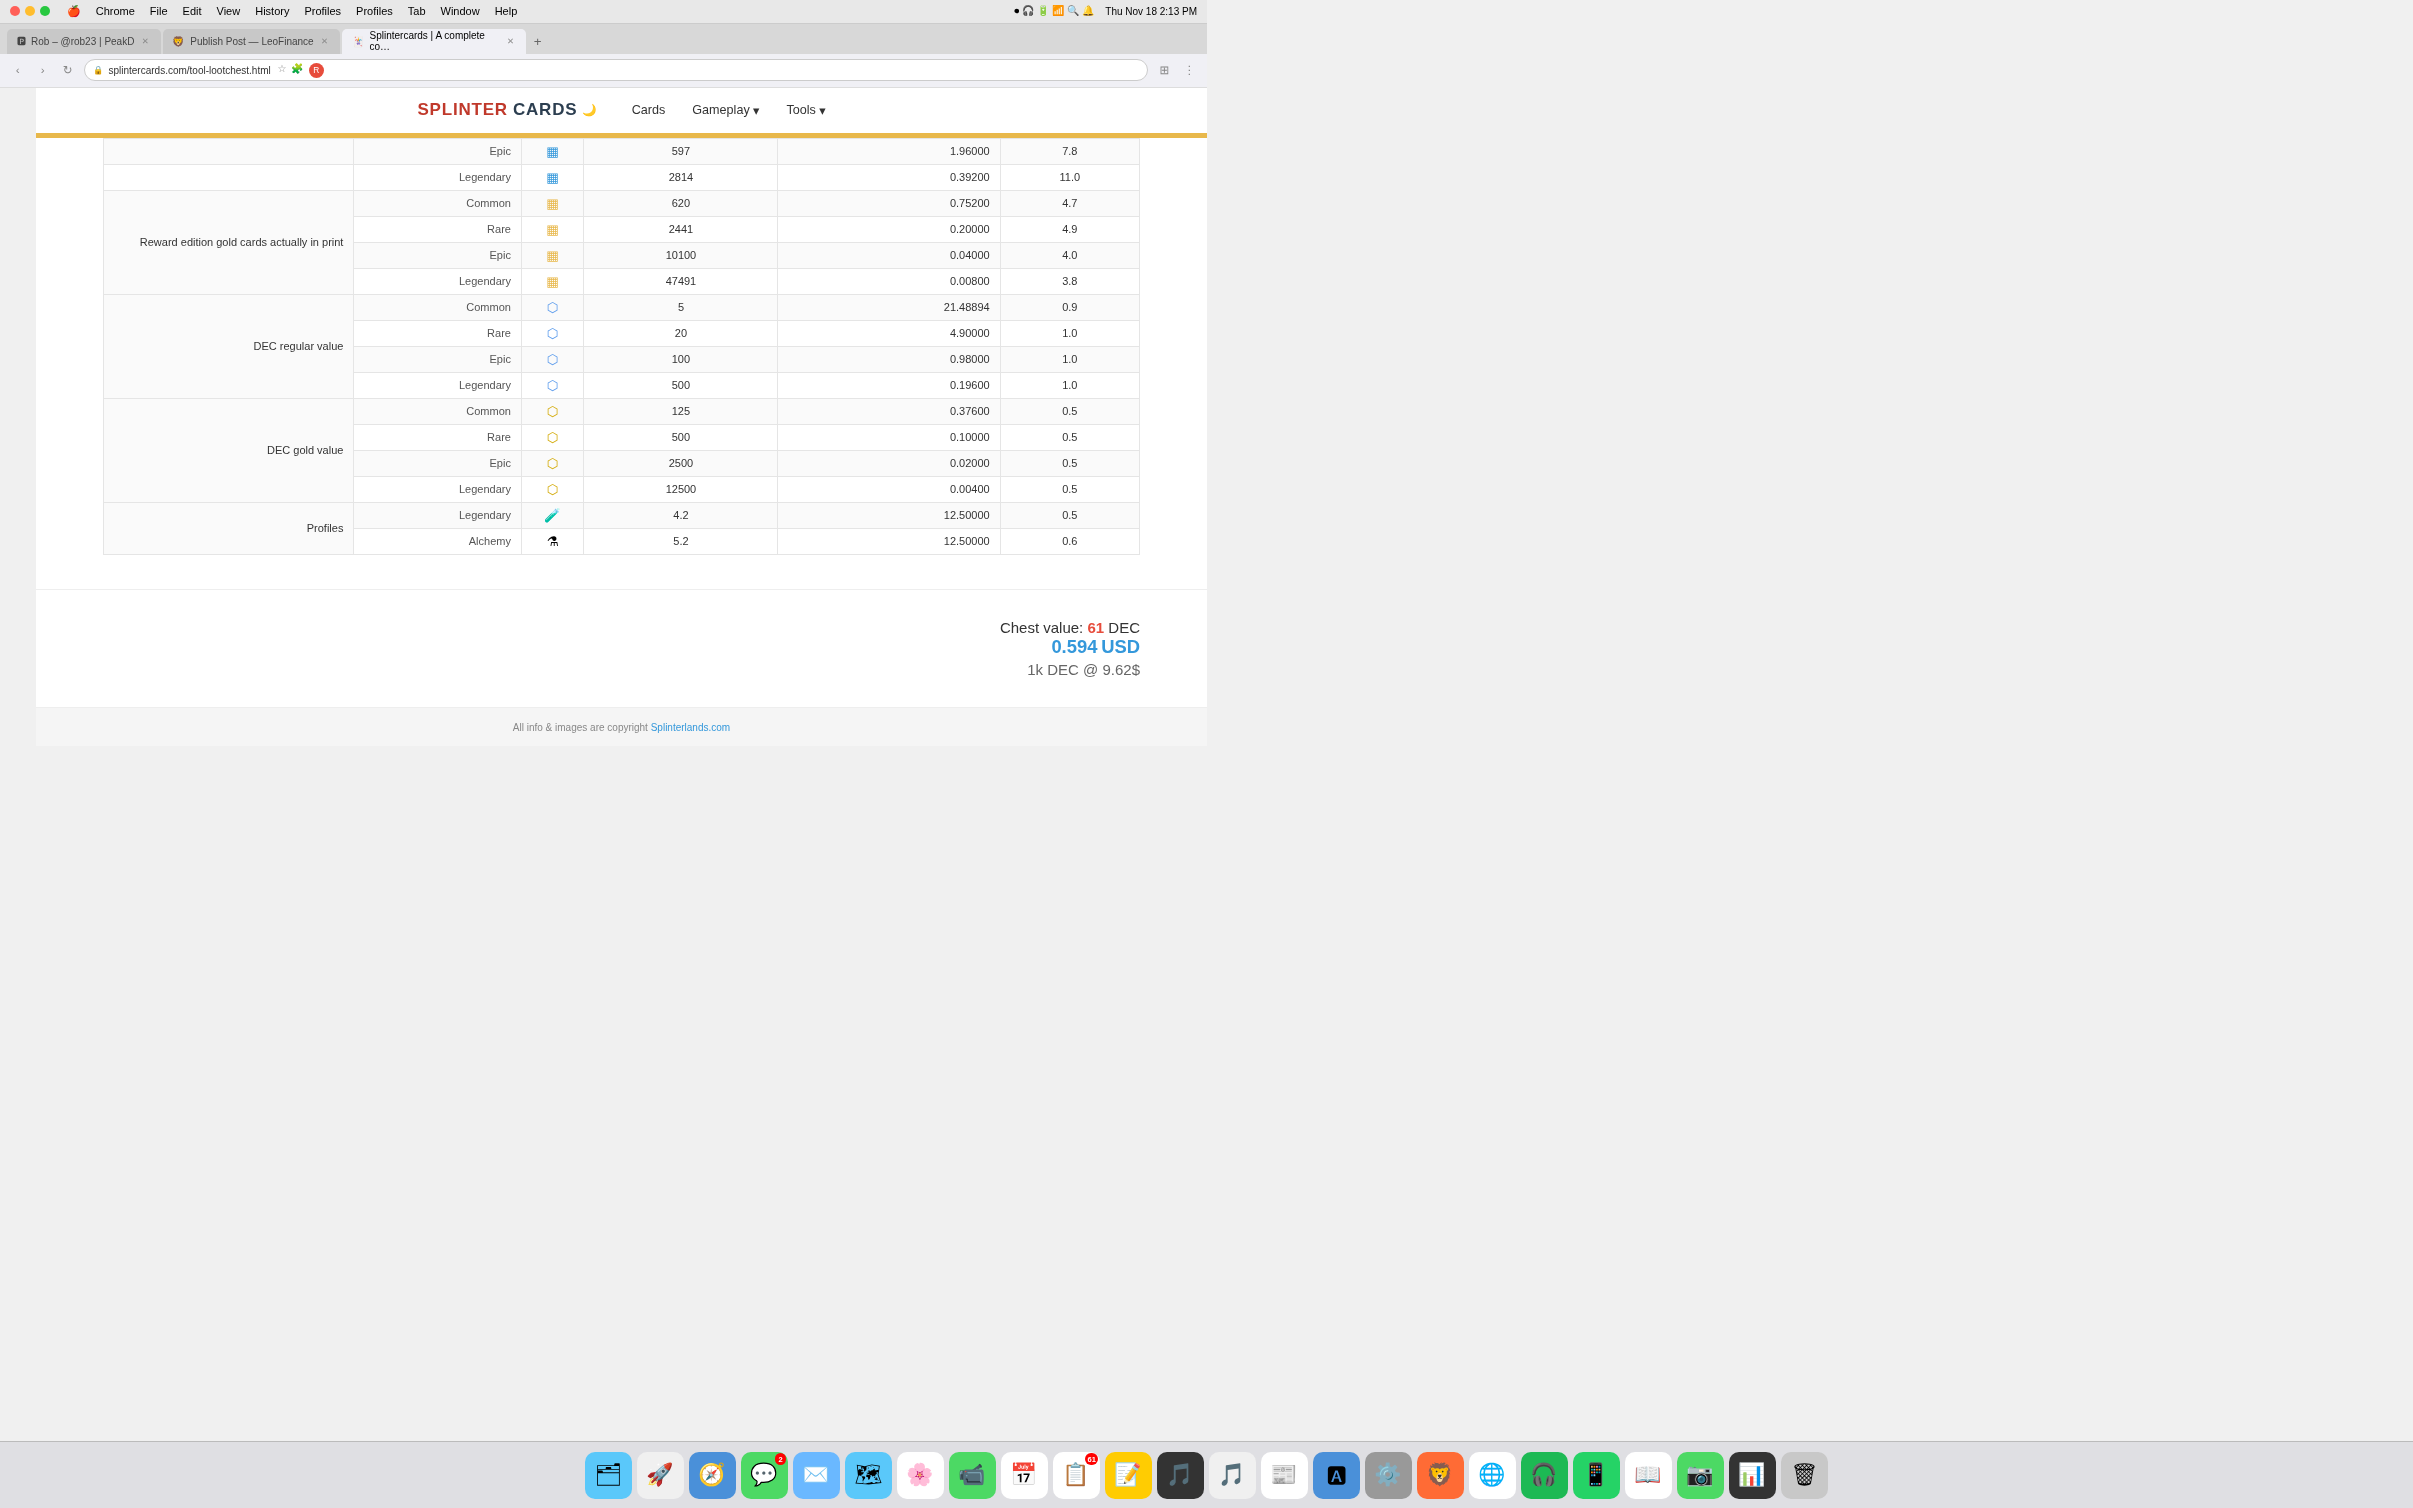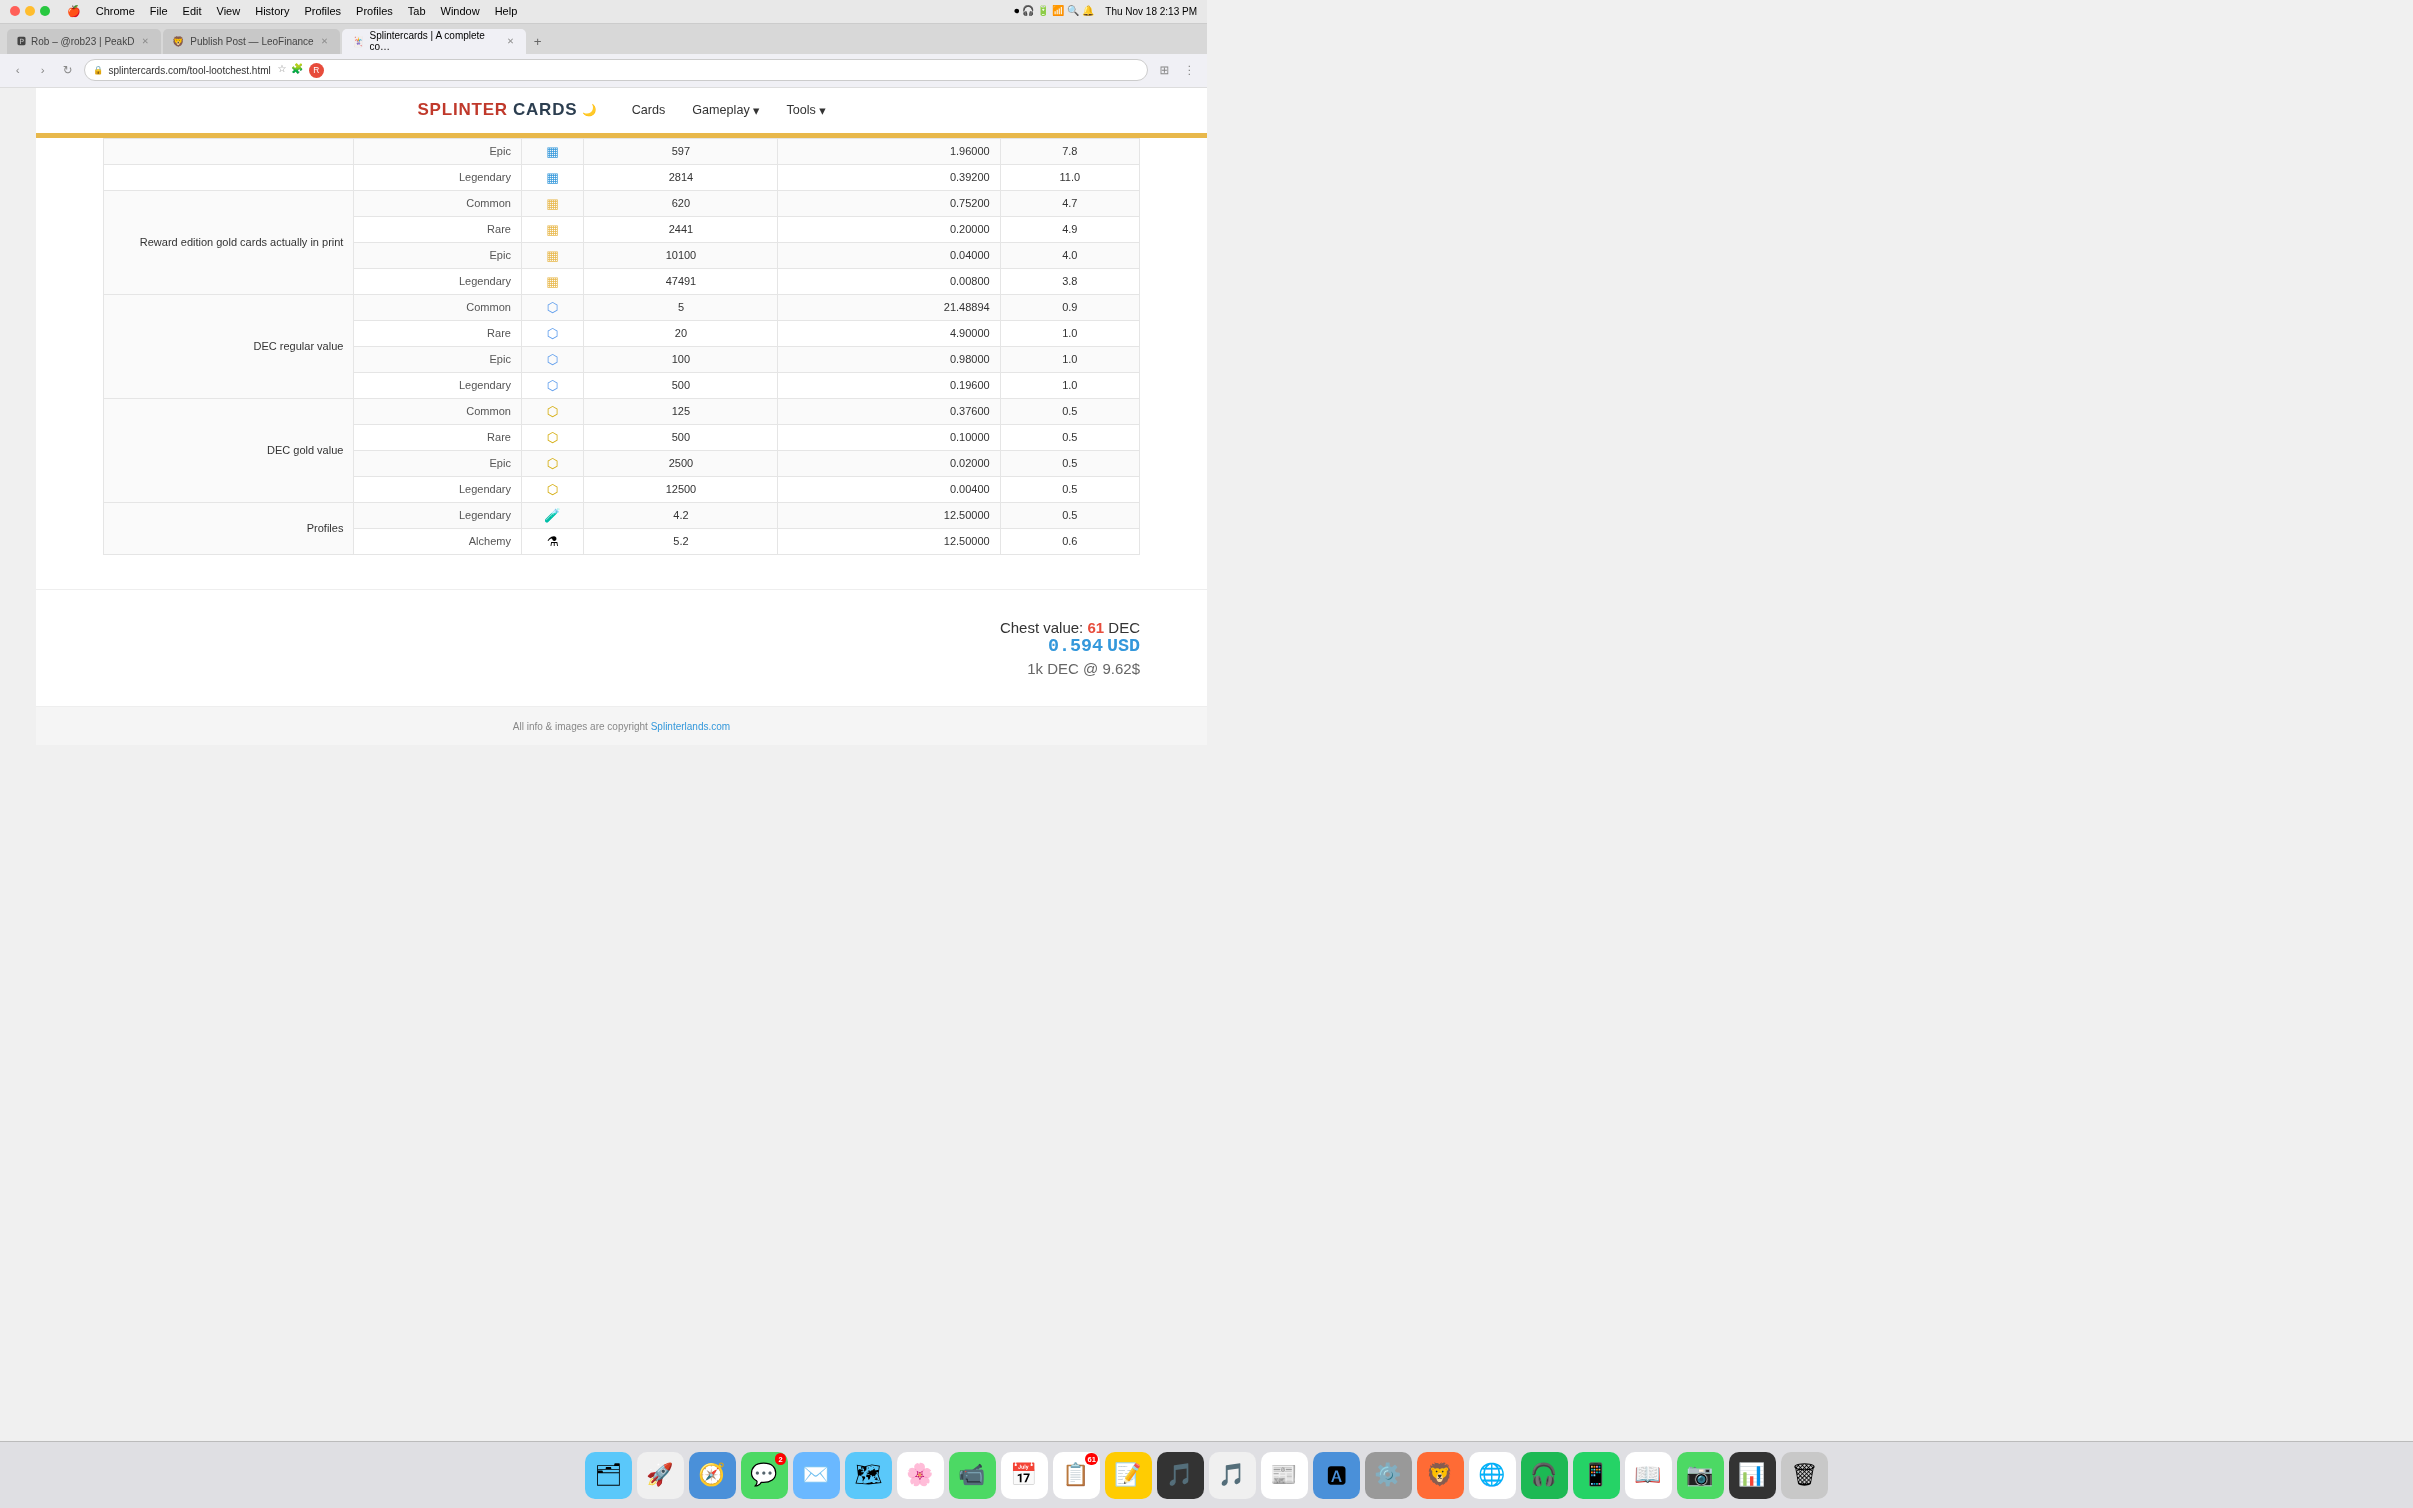--- a/index.html
+++ b/index.html
@@ -234,21 +234,21 @@
       text-align: right;
       background: #fff;
       border-top: 0.8px solid #eee;
     }
     .chest-value-line {
       font-size: 15px;
       font-weight: 500;
       color: #333;
     }
     .chest-value-dec { color: #e74c3c; font-weight: 700; }
-    .chest-value-usd { font-size: 18.4px; color: #3498db; font-weight: 600; font-family: Liberation Mono, monospace; }
+    .chest-value-usd { font-size: 18.4px; color: #3498db; font-weight: 600; }
     .chest-dec-rate { font-size: 15px; color: #666; margin-top: 3.4px; }
 
     
     .site-footer {
       background: #f5f5f5;
       text-align: center;
       padding: 13.4px;
       font-size: 10px;
       color: #888;
       border-top: 0.8px solid #eee;

